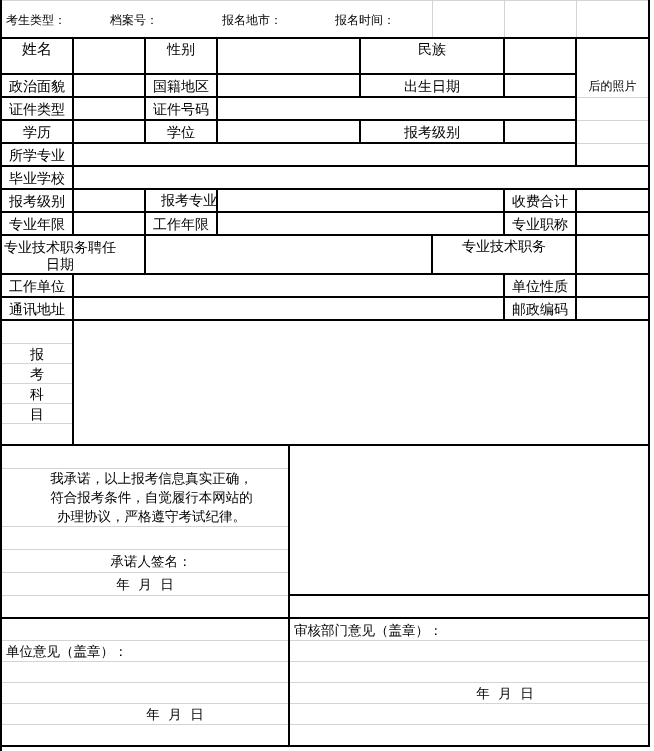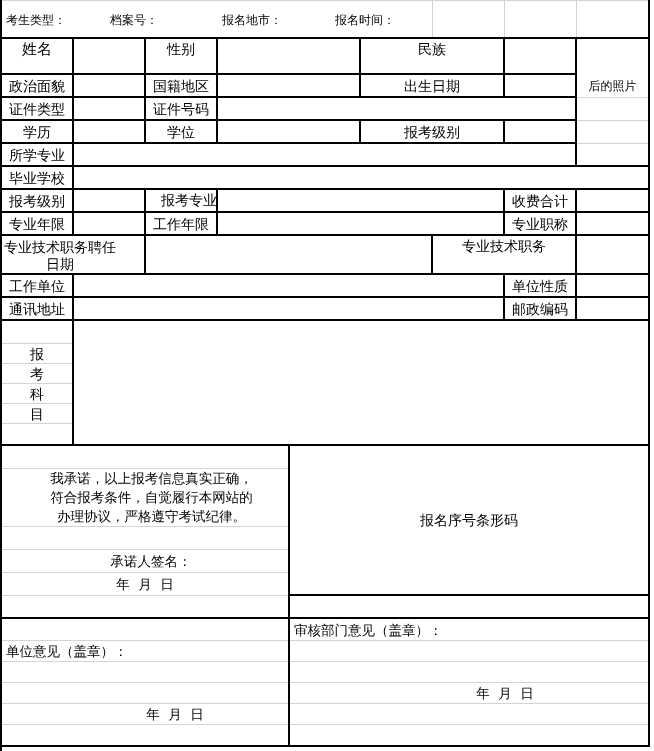--- a/index.html
+++ b/index.html
@@ -162,21 +162,20 @@
   <div class="cell" style="left:74px;top:321px;width:574px;height:123px;"></div>
 
   <div class="cell vert" style="left:2px;top:469px;width:299px;height:57px;line-height:19px;font-size:13.5px;">
     <span>我承诺，以上报考信息真实正确，</span>
     <span>符合报考条件，自觉履行本网站的</span>
     <span>办理协议，严格遵守考试纪律。</span>
   </div>
   <div class="cell" style="left:8px;top:550px;width:286px;height:22px;font-size:13.5px;">承诺人签名：</div>
   <div class="cell" style="left:2px;top:573px;width:286px;height:22px;white-space:pre;font-size:13.5px;">年  月  日</div>
 
-  <div class="cell" style="left:290px;top:446px;width:358px;height:148px;">报名序号条形码</div>
 
   <div class="cell left" style="left:290px;top:619px;width:358px;height:21px;font-size:13.5px;">审核部门意见（盖章）：</div>
   <div class="cell" style="left:290px;top:641px;width:358px;height:104px;"></div>
   <div class="cell" style="left:430px;top:683px;width:150px;height:20px;white-space:pre;font-size:13.5px;">年  月  日</div>
 
   <div class="cell left" style="left:2px;top:641px;width:286px;height:20px;font-size:13.5px;">单位意见（盖章）：</div>
   <div class="cell" style="left:100px;top:704px;width:150px;height:20px;white-space:pre;font-size:13.5px;">年  月  日</div>
 </div>
 
 </body></html>

